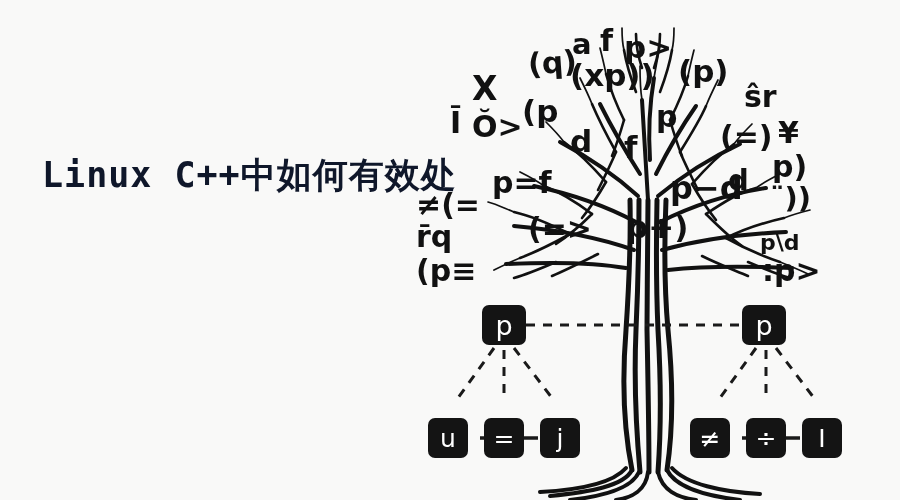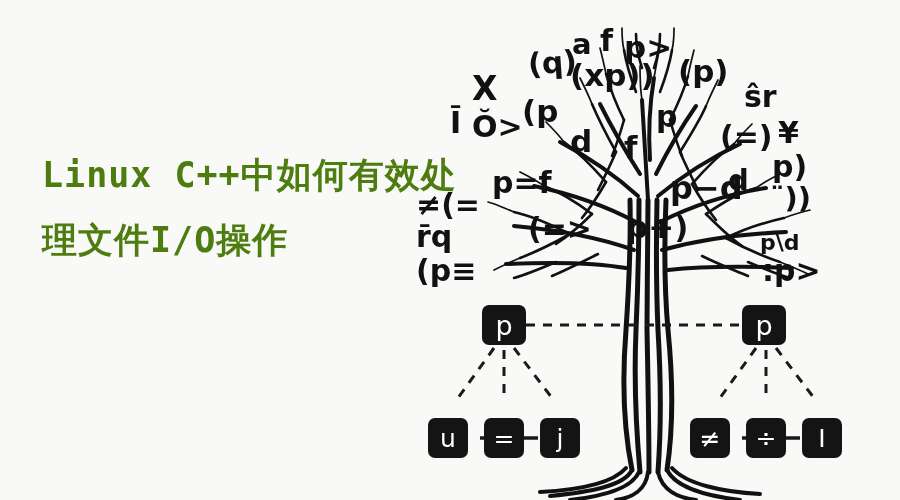--- a/index.html
+++ b/index.html
@@ -14,21 +14,21 @@
     overflow:hidden;
   }
   
   #title-block{
     position:absolute;
     left:42px;top:158px;
     width:430px;
     z-index:40;
   }
   .title-line{
-    color:#4d7c0f;
+    color:#0f172a;
     font-family:"DejaVu Sans Mono","Liberation Mono",monospace;
     font-weight:bold;
     font-size:35px;
     letter-spacing:1px;
     line-height:1.0;
     white-space:nowrap;
   }
   #title-line-1{margin-bottom:30px;}
   
   #artwork{
@@ -68,21 +68,20 @@
     z-index:30;pointer-events:none;
   }
 </style>
 </head>
 <body>
 
 <div id="banner">
 
   <div id="title-block">
     <div class="title-line" id="title-line-1">Linux C++中如何有效处</div>
-    <div class="title-line" id="title-line-2">理文件I/O操作</div>
   </div>
 
   <div id="artwork">
     <svg viewBox="0 0 490 500" xmlns="http://www.w3.org/2000/svg">
       <g fill="none" stroke="#111" stroke-linecap="round">
 
         <g stroke-width="5">
           <path d="M222 470 C214 430 212 380 216 330 C219 285 221 245 220 200"></path>
           <path d="M230 472 C226 428 224 378 226 330 C228 285 229 248 229 200"></path>
           <path d="M239 472 C239 430 238 380 237 330 C237 286 238 250 238 200"></path>

